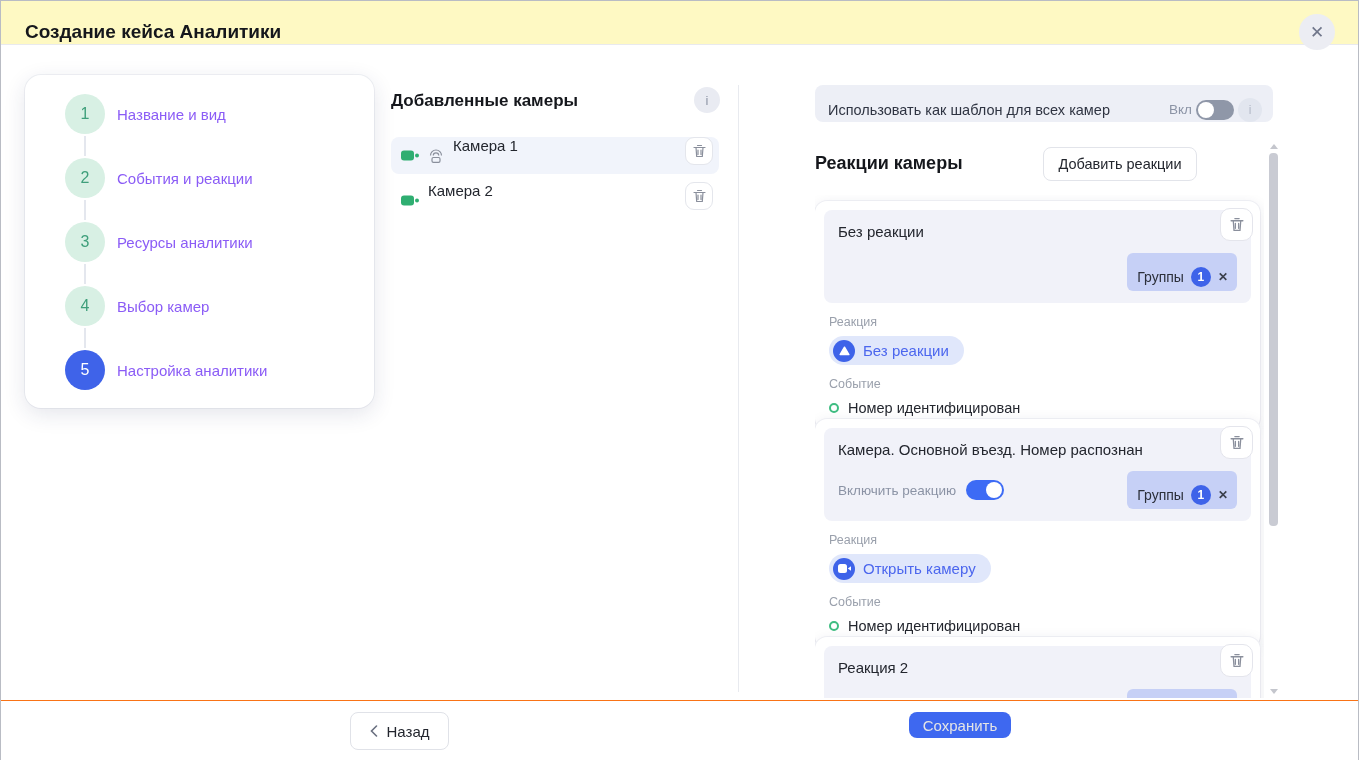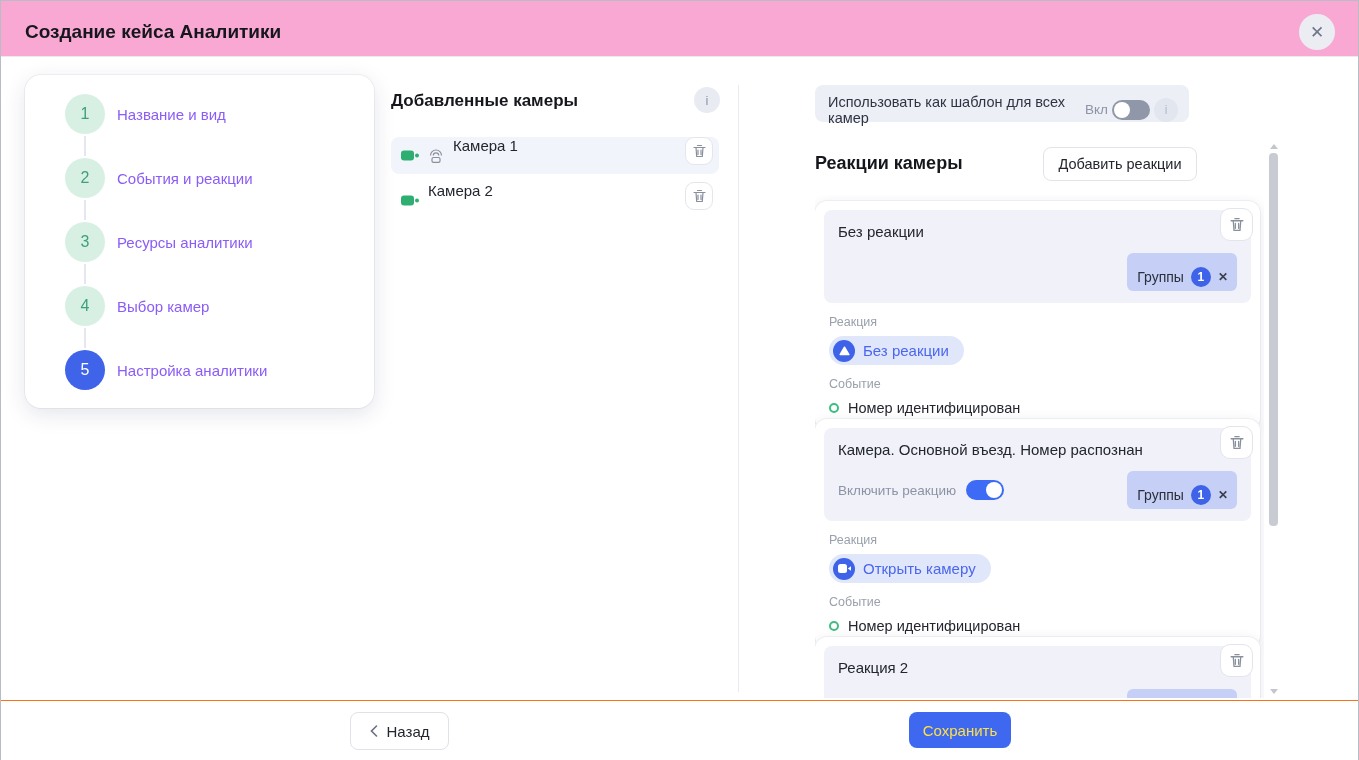--- a/index.html
+++ b/index.html
@@ -1,21 +1,21 @@
 <!DOCTYPE html>
 <html lang="ru"><head>
 <meta charset="utf-8">
 <style>
   * { margin:0; padding:0; box-sizing:border-box; }
   html,body { width:1359px; height:760px; }
   body { font-family:"Liberation Sans", sans-serif; background:#fff; color:#23262e; position:relative; overflow:hidden; }
   .screen { position:absolute; inset:0; border:1px solid #b9bcc4; background:#fff; }
 
   
-  .dlg-header { position:absolute; left:0; top:0; width:100%; height:56px; border-bottom:1px solid #e9eaee; background:#f9a8d4; }
+  .dlg-header { position:absolute; left:0; top:0; width:100%; height:44px; border-bottom:1px solid #e9eaee; background:#fef9c3; }
   .dlg-title { position:absolute; left:24px; top:20px; font-size:19px; font-weight:700; color:#15171c; }
   .close-btn { position:absolute; right:23px; top:13px; width:36px; height:36px; border-radius:50%; background:#ecedf3; border:none; cursor:pointer; display:flex; align-items:center; justify-content:center; color:#70768a; font-size:17px; line-height:1; }
 
   
   .wizard-card { position:absolute; left:24px; top:74px; width:349px; height:333px; background:#fff; border-radius:16px; box-shadow:0 6px 22px rgba(35,45,90,.12), 0 0 0 1px #f2f3f6; padding:19px 0 0 40px; }
   .step-row { position:relative; display:flex; align-items:center; height:40px; margin-bottom:24px; }
   .step-row:not(:last-child)::after { content:""; position:absolute; left:19px; top:42px; width:2px; height:20px; background:#e4e7ee; }
   .step-circle { width:40px; height:40px; border-radius:50%; display:flex; align-items:center; justify-content:center; font-size:16px; flex:0 0 40px; }
   .step-circle.done { background:#d8f0e4; color:#3f9f7b; }
   .step-circle.active { background:#3f63e9; color:#fff; }
@@ -27,21 +27,21 @@
   .cameras-info { position:absolute; left:693px; top:86px; }
   .camera-row { position:absolute; left:390px; width:328px; height:37px; border-radius:8px; display:flex; padding:0 6px 0 10px; }
   .camera-row.selected { background:#f1f4fb; }
   .camera-name { font-size:15px; color:#23262e; margin-left:8px; }
   .cam-ico { display:flex; align-items:center; }
   .ptz-ico { display:flex; align-items:center; margin-left:7px; }
   .mini-trash { margin-left:auto; width:28px; height:28px; border-radius:9px; background:#fff; border:1px solid #e4e6ec; display:flex; align-items:center; justify-content:center; cursor:pointer; }
   .col-divider { position:absolute; left:737px; top:84px; width:1px; height:607px; background:#e8eaef; }
 
   
-  .tpl-banner { position:absolute; left:814px; top:84px; width:374px; height:37px; background:#edeff6; border-radius:8px; display:flex; align-items:center; padding:12px 11px 0 13px; }
+  .tpl-banner { position:absolute; left:814px; top:84px; width:458px; height:37px; background:#edeff6; border-radius:8px; display:flex; align-items:center; padding:12px 11px 0 13px; }
   .tpl-label { font-size:14.5px; color:#2f3442; }
   .tpl-right { margin-left:auto; display:flex; align-items:center; gap:4px; }
   .tpl-toggle-label { font-size:13.5px; color:#8b93a5; }
   .toggle { position:relative; width:38px; height:20px; border-radius:10px; cursor:pointer; flex:0 0 38px; }
   .toggle.off { background:#8f97a8; }
   .toggle.on { background:#3d6bf5; }
   .toggle .knob { position:absolute; top:2px; width:16px; height:16px; border-radius:50%; background:#fff; }
   .toggle.off .knob { left:2px; }
   .toggle.on .knob { right:2px; }
   .tpl-info { width:24px; height:24px; font-size:12px; background:#e2e6ef; color:#b3bac8; }
@@ -70,21 +70,21 @@
 
   
   .v-scrollbar { position:absolute; left:1266px; top:140px; width:13px; height:556px; }
   .sb-arrow-up { position:absolute; left:3px; top:3px; width:0; height:0; border-left:4px solid transparent; border-right:4px solid transparent; border-bottom:5px solid #c4c6cd; }
   .sb-thumb { position:absolute; left:2px; top:12px; width:9px; height:373px; background:#c9cbd3; border-radius:4px; }
   .sb-arrow-down { position:absolute; left:3px; bottom:3px; width:0; height:0; border-left:4px solid transparent; border-right:4px solid transparent; border-top:5px solid #c4c6cd; }
 
   
   .dlg-footer { position:absolute; left:0; top:699px; width:100%; height:61px; background:#fff; border-top:1px solid #f97316; z-index:5; }
   .back-btn { position:absolute; left:349px; top:11px; width:99px; height:38px; border-radius:8px; background:#fff; border:1px solid #e0e2e8; display:flex; align-items:center; justify-content:center; gap:9px; font-size:15px; color:#23262e; cursor:pointer; font-family:inherit; }
-  .save-btn { position:absolute; left:908px; top:11px; width:102px; height:36px; border-radius:8px; background:#3e68f0; border:none; color:#fde047; font-size:15px; cursor:pointer; font-family:inherit; }
+  .save-btn { position:absolute; left:908px; top:11px; width:102px; height:26px; border-radius:8px; background:#3e68f0; border:none; color:#e5e5e5; font-size:15px; cursor:pointer; font-family:inherit; }
 </style>
 </head>
 <body>
 
 <div class="screen">
 
   <div class="dlg-header">
     <div class="dlg-title">Создание кейса Аналитики</div>
     <button class="close-btn">
       <span>✕</span>

